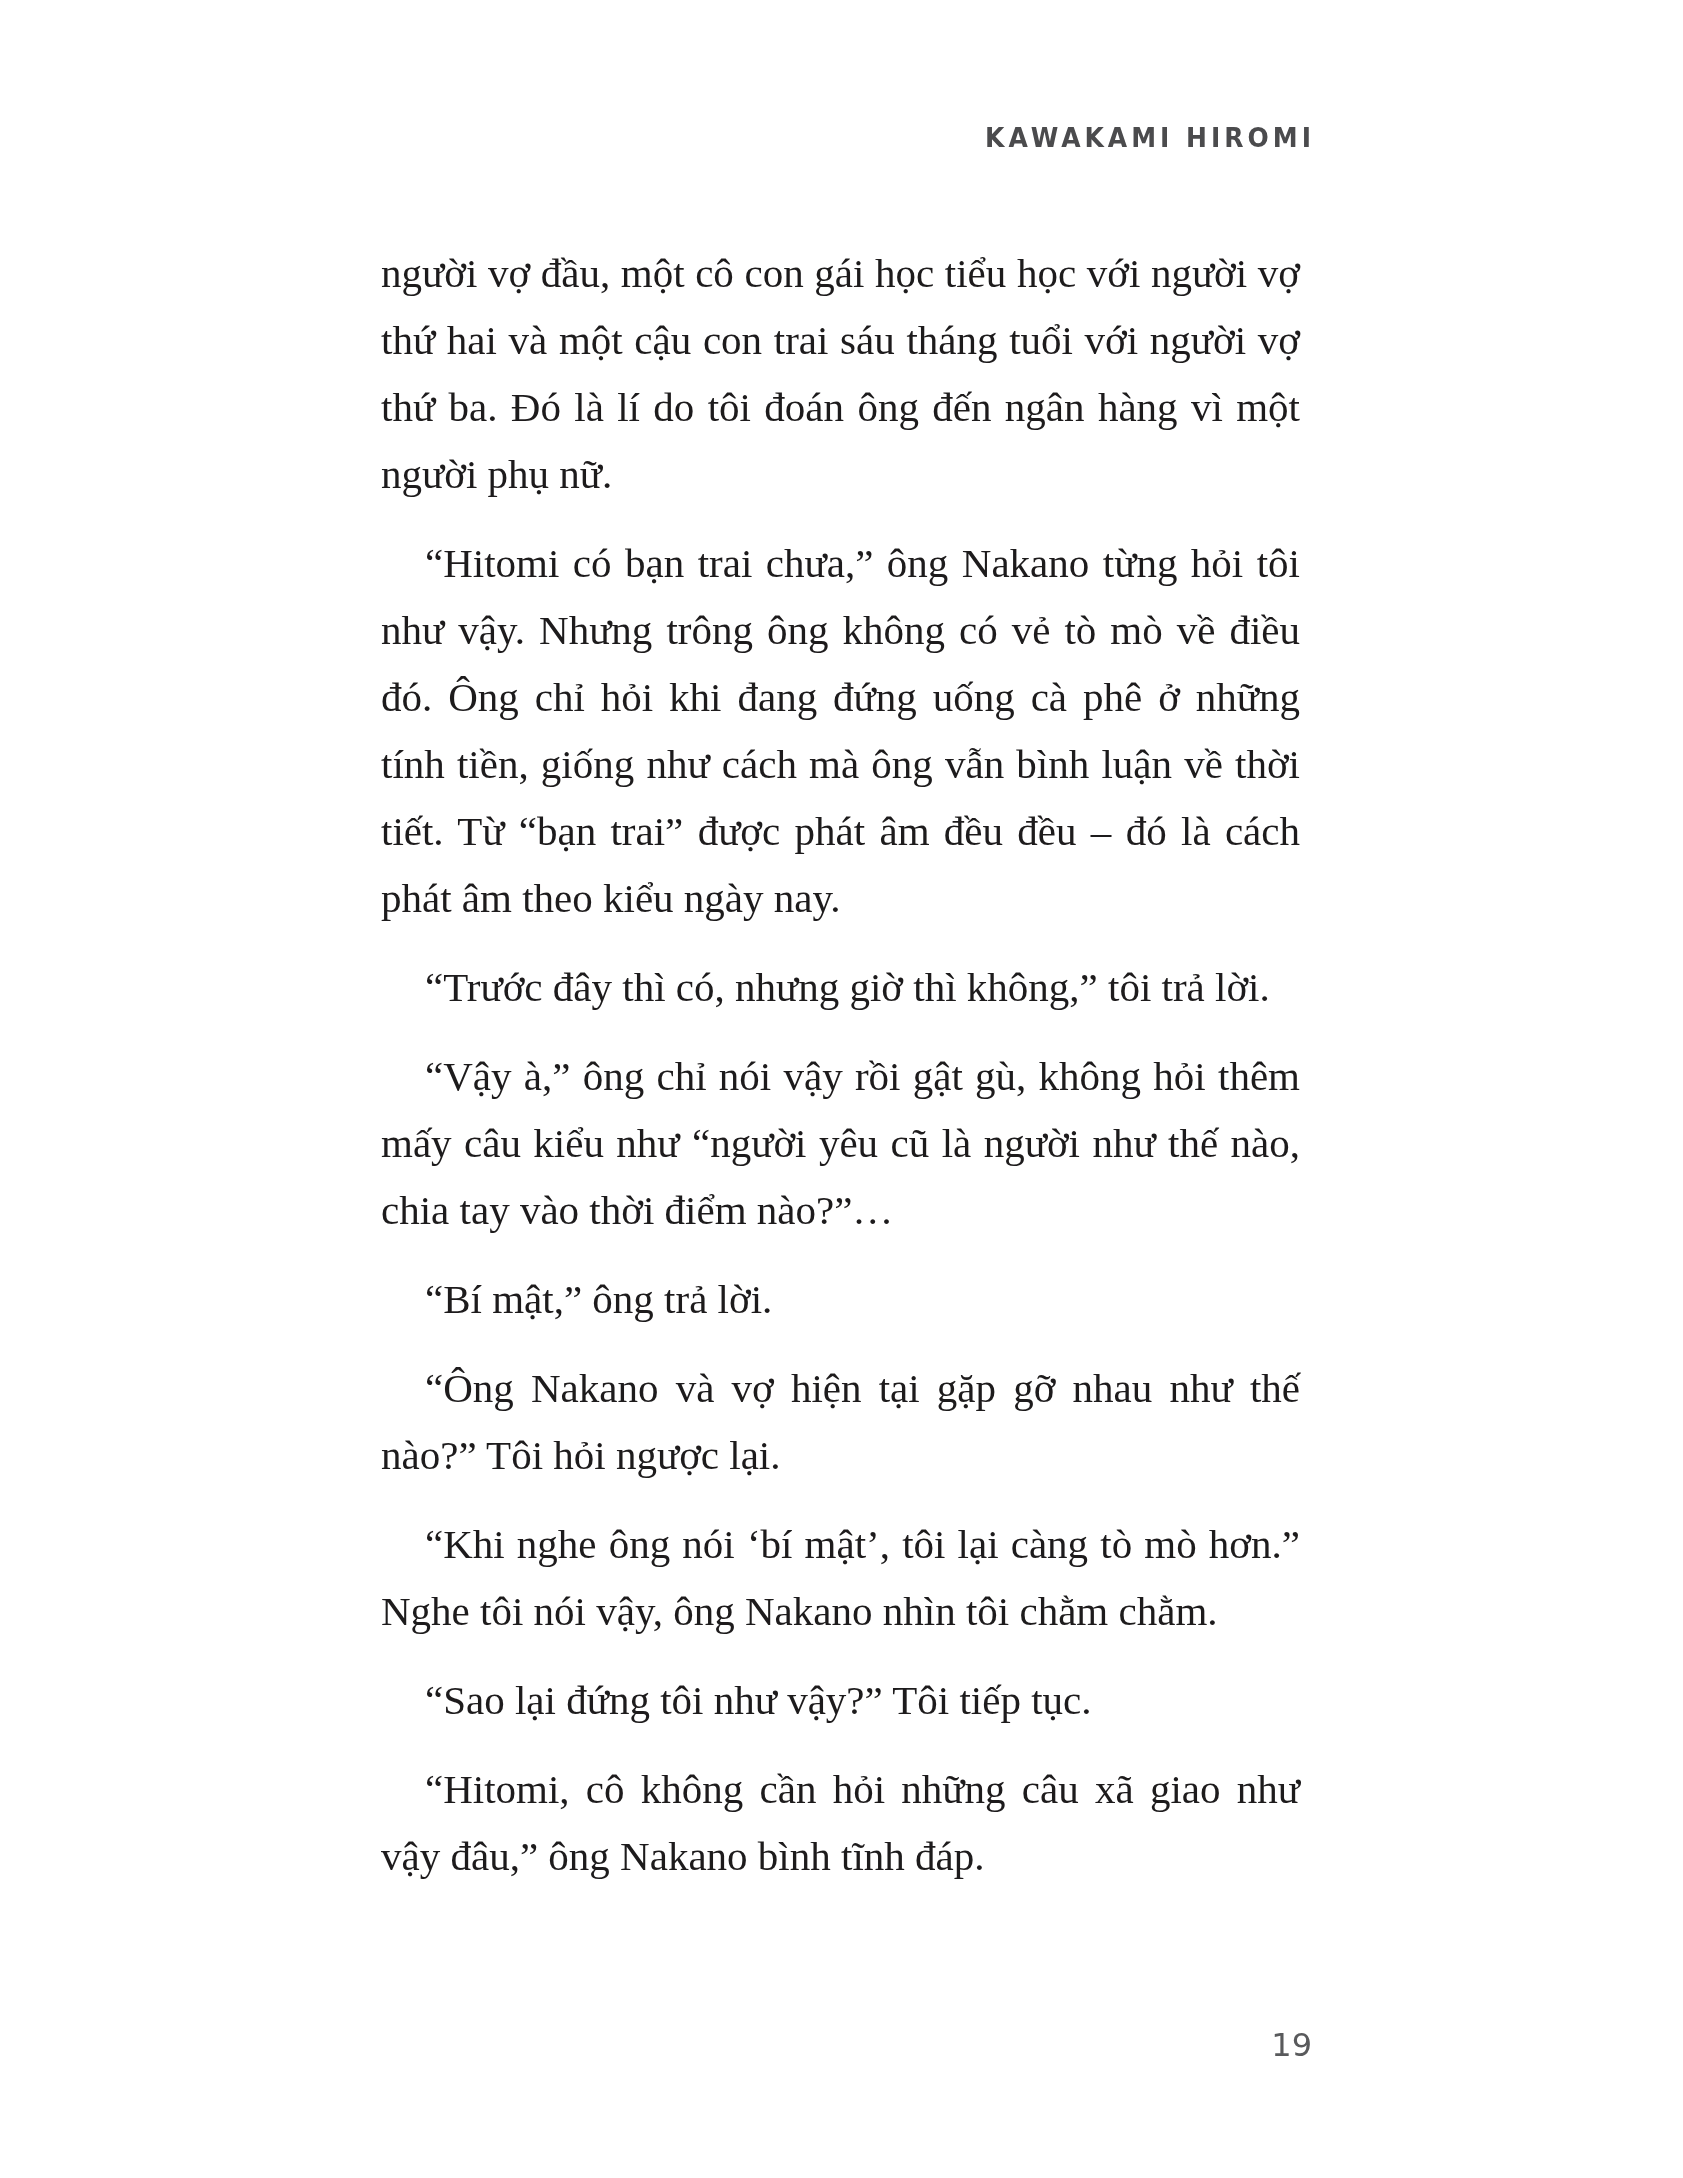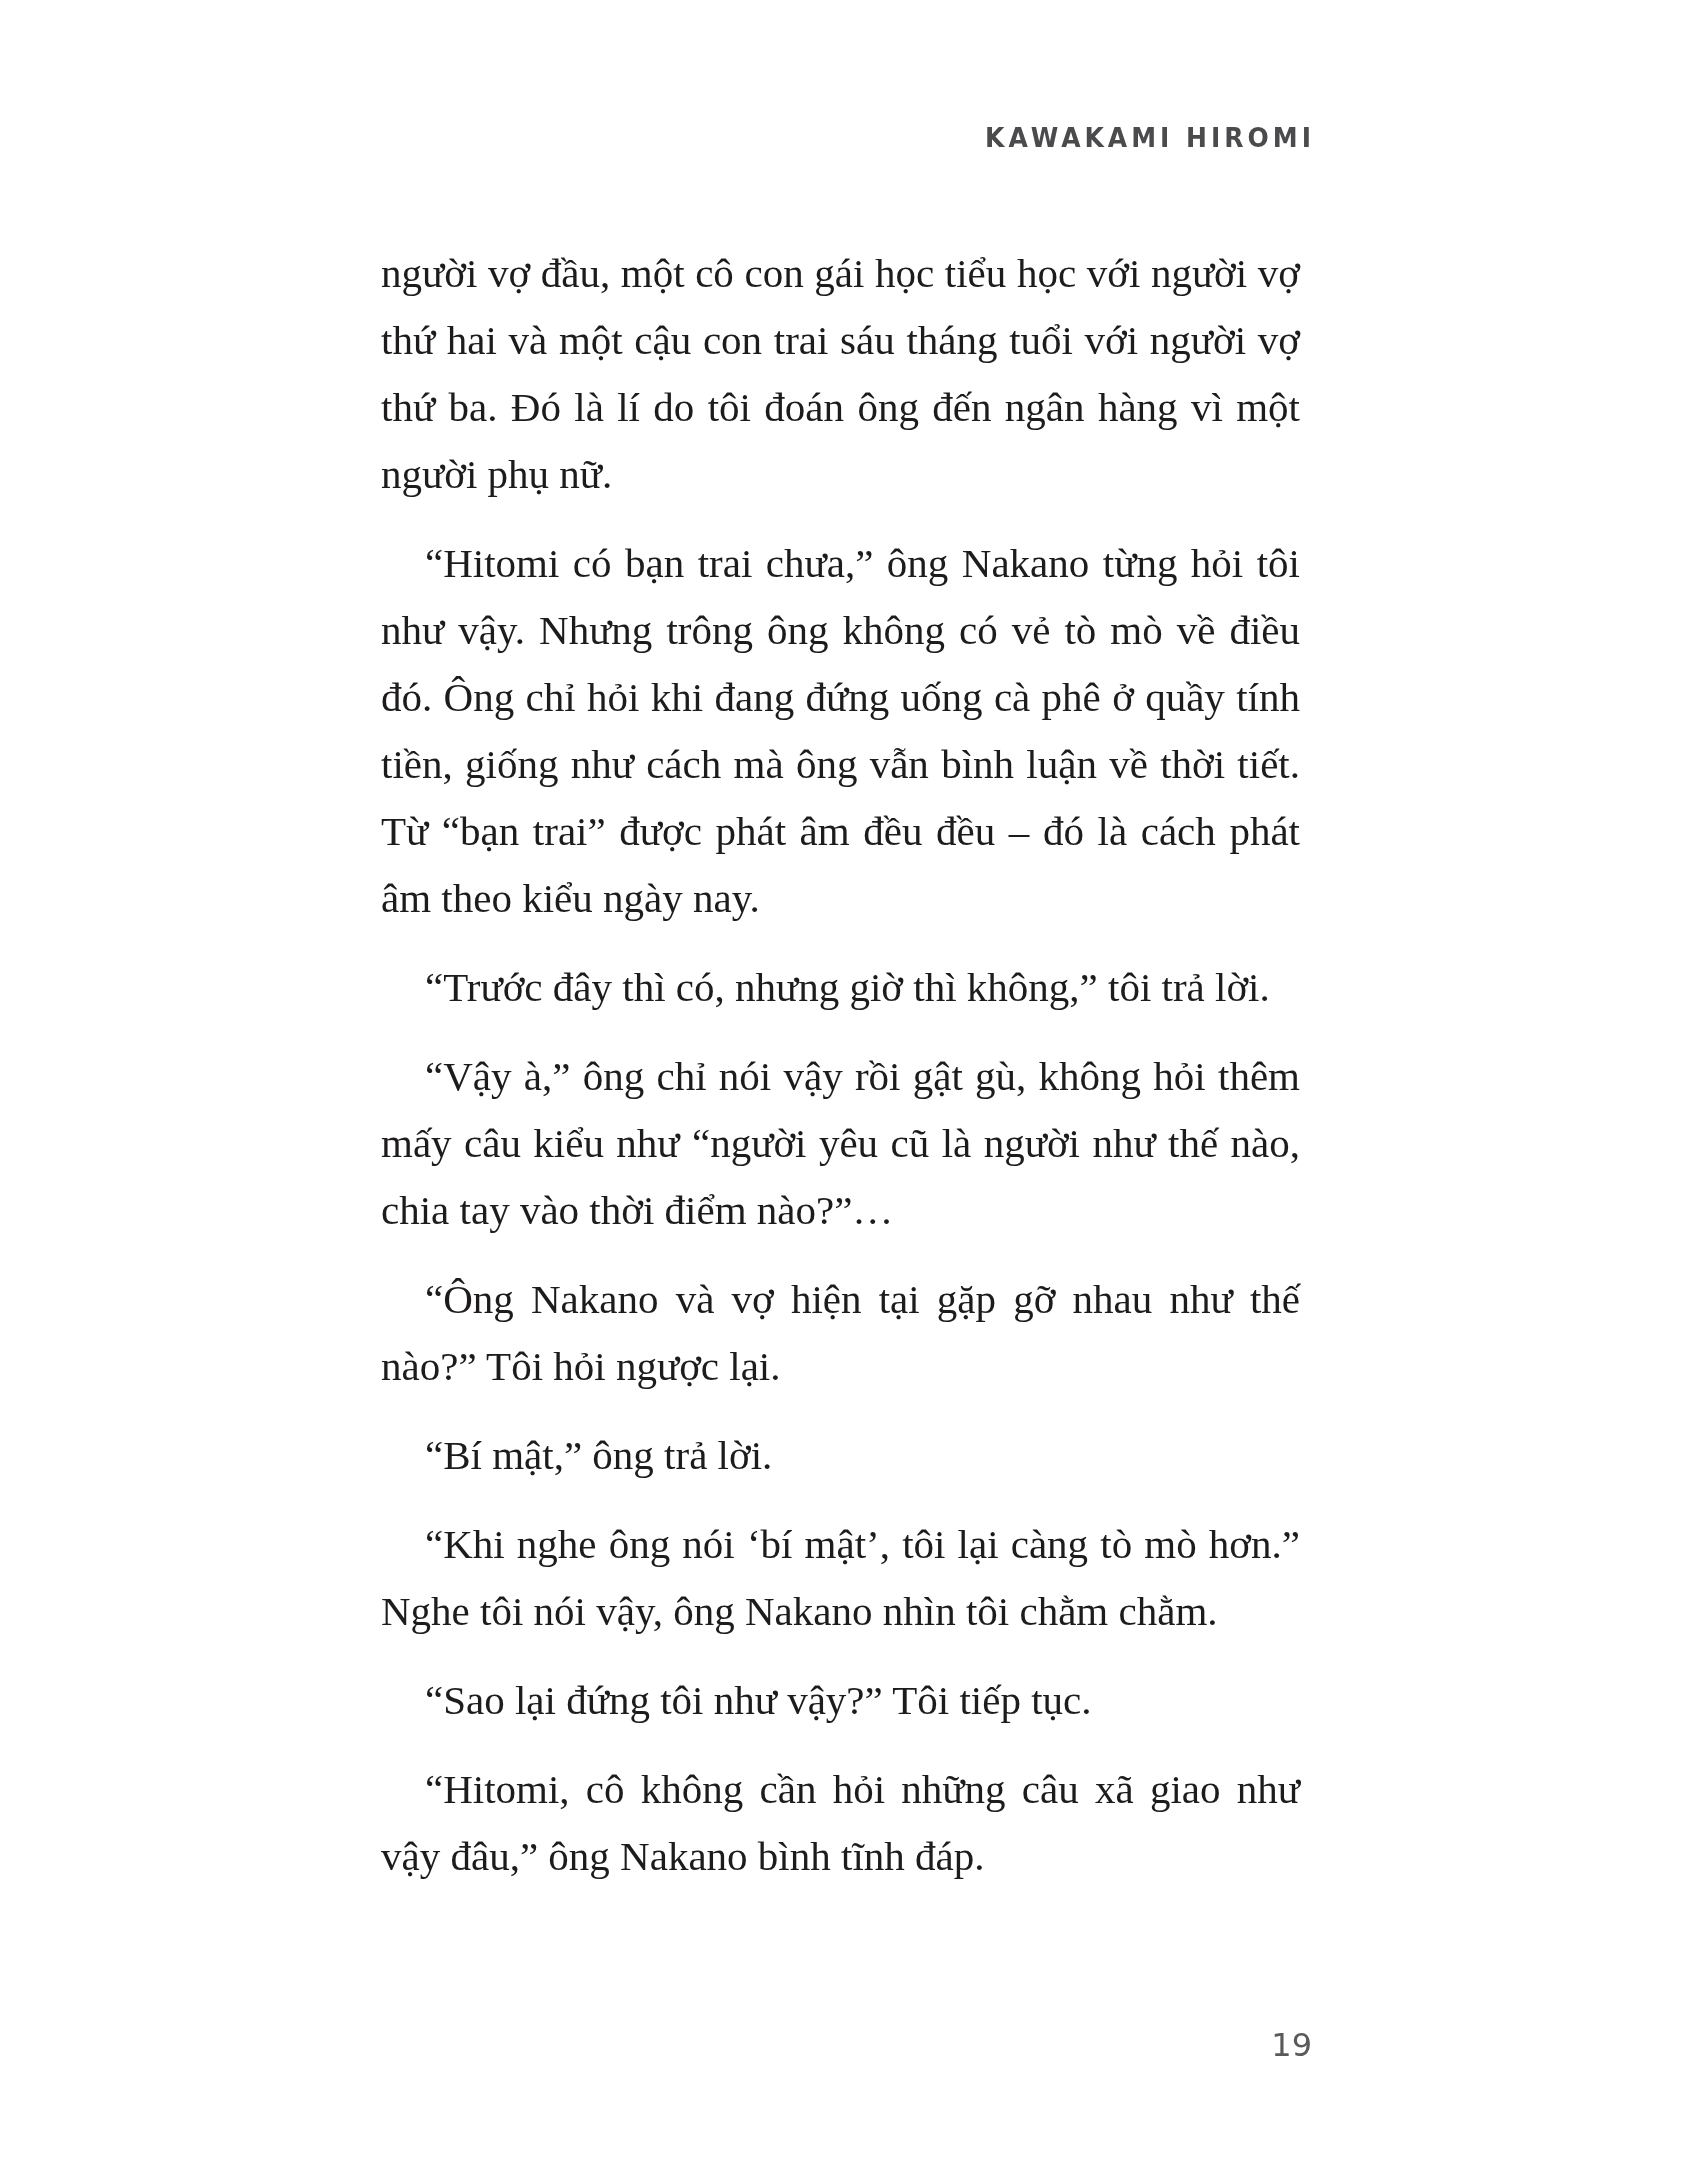--- a/index.html
+++ b/index.html
@@ -69,25 +69,25 @@
 </style>
 </head>
 <body>
 
 <div class="book-page">
 
   <div class="running-head">KAWAKAMI HIROMI</div>
 
   <div class="body-text">
     <p>người vợ đầu, một cô con gái học tiểu học với người vợ thứ hai và một cậu con trai sáu tháng tuổi với người vợ thứ ba. Đó là lí do tôi đoán ông đến ngân hàng vì một người phụ nữ.</p>
-    <p>“Hitomi có bạn trai chưa,” ông Nakano từng hỏi tôi như vậy. Nhưng trông ông không có vẻ tò mò về điều đó. Ông chỉ hỏi khi đang đứng uống cà phê ở quầy tính tiền, giống như cách mà ông vẫn bình luận về thời tiết. Từ “bạn trai” được phát âm đều đều – đó là cách phát âm theo kiểu ngày nay.</p>
+    <p>“Hitomi có bạn trai chưa,” ông Nakano từng hỏi tôi như vậy. Nhưng trông ông không có vẻ tò mò về điều đó. Ông chỉ hỏi khi đang đứng uống cà phê ở những tính tiền, giống như cách mà ông vẫn bình luận về thời tiết. Từ “bạn trai” được phát âm đều đều – đó là cách phát âm theo kiểu ngày nay.</p>
     <p>“Trước đây thì có, nhưng giờ thì không,” tôi trả lời.</p>
     <p>“Vậy à,” ông chỉ nói vậy rồi gật gù, không hỏi thêm mấy câu kiểu như “người yêu cũ là người như thế nào, chia tay vào thời điểm nào?”…</p>
+    <p>“Bí mật,” ông trả lời.</p>
     <p>“Ông Nakano và vợ hiện tại gặp gỡ nhau như thế nào?” Tôi hỏi ngược lại.</p>
-    <p>“Bí mật,” ông trả lời.</p>
     <p>“Khi nghe ông nói ‘bí mật’, tôi lại càng tò mò hơn.” Nghe tôi nói vậy, ông Nakano nhìn tôi chằm chằm.</p>
     <p>“Sao lại đứng tôi như vậy?” Tôi tiếp tục.</p>
     <p>“Hitomi, cô không cần hỏi những câu xã giao như vậy đâu,” ông Nakano bình tĩnh đáp.</p>
   </div>
 
   <div class="page-number">19</div>
 
 </div>
 
 

